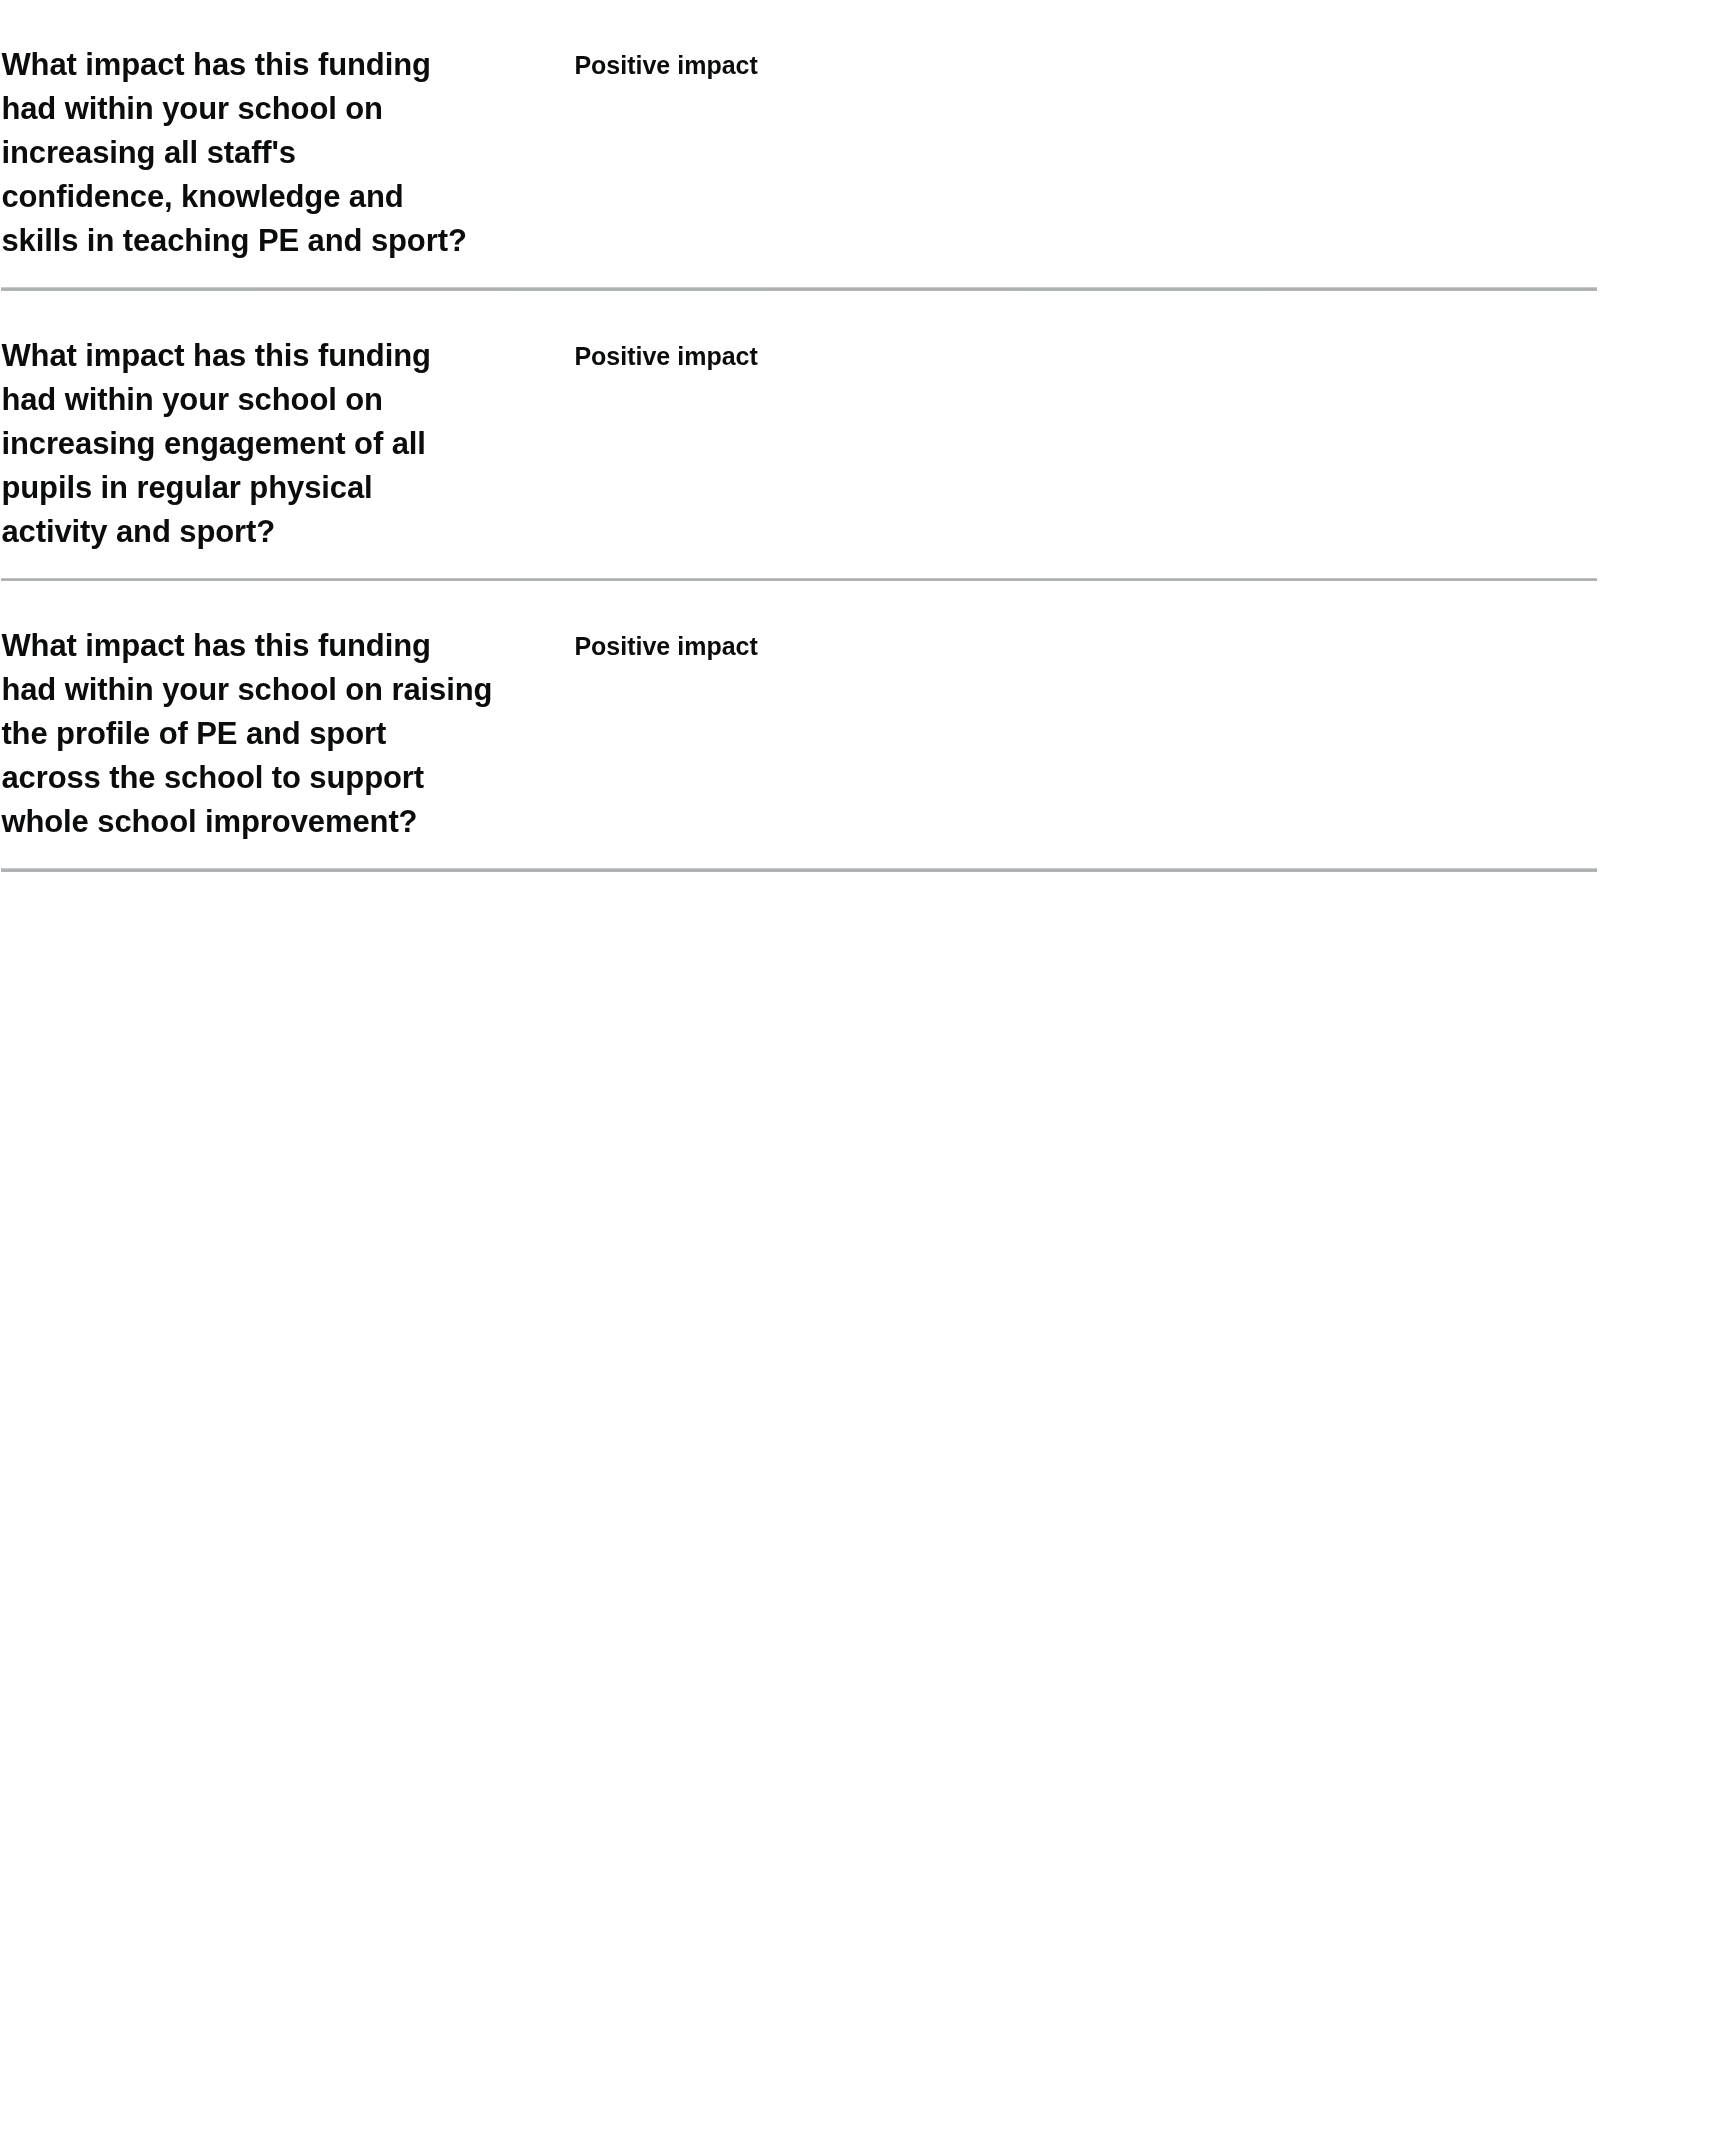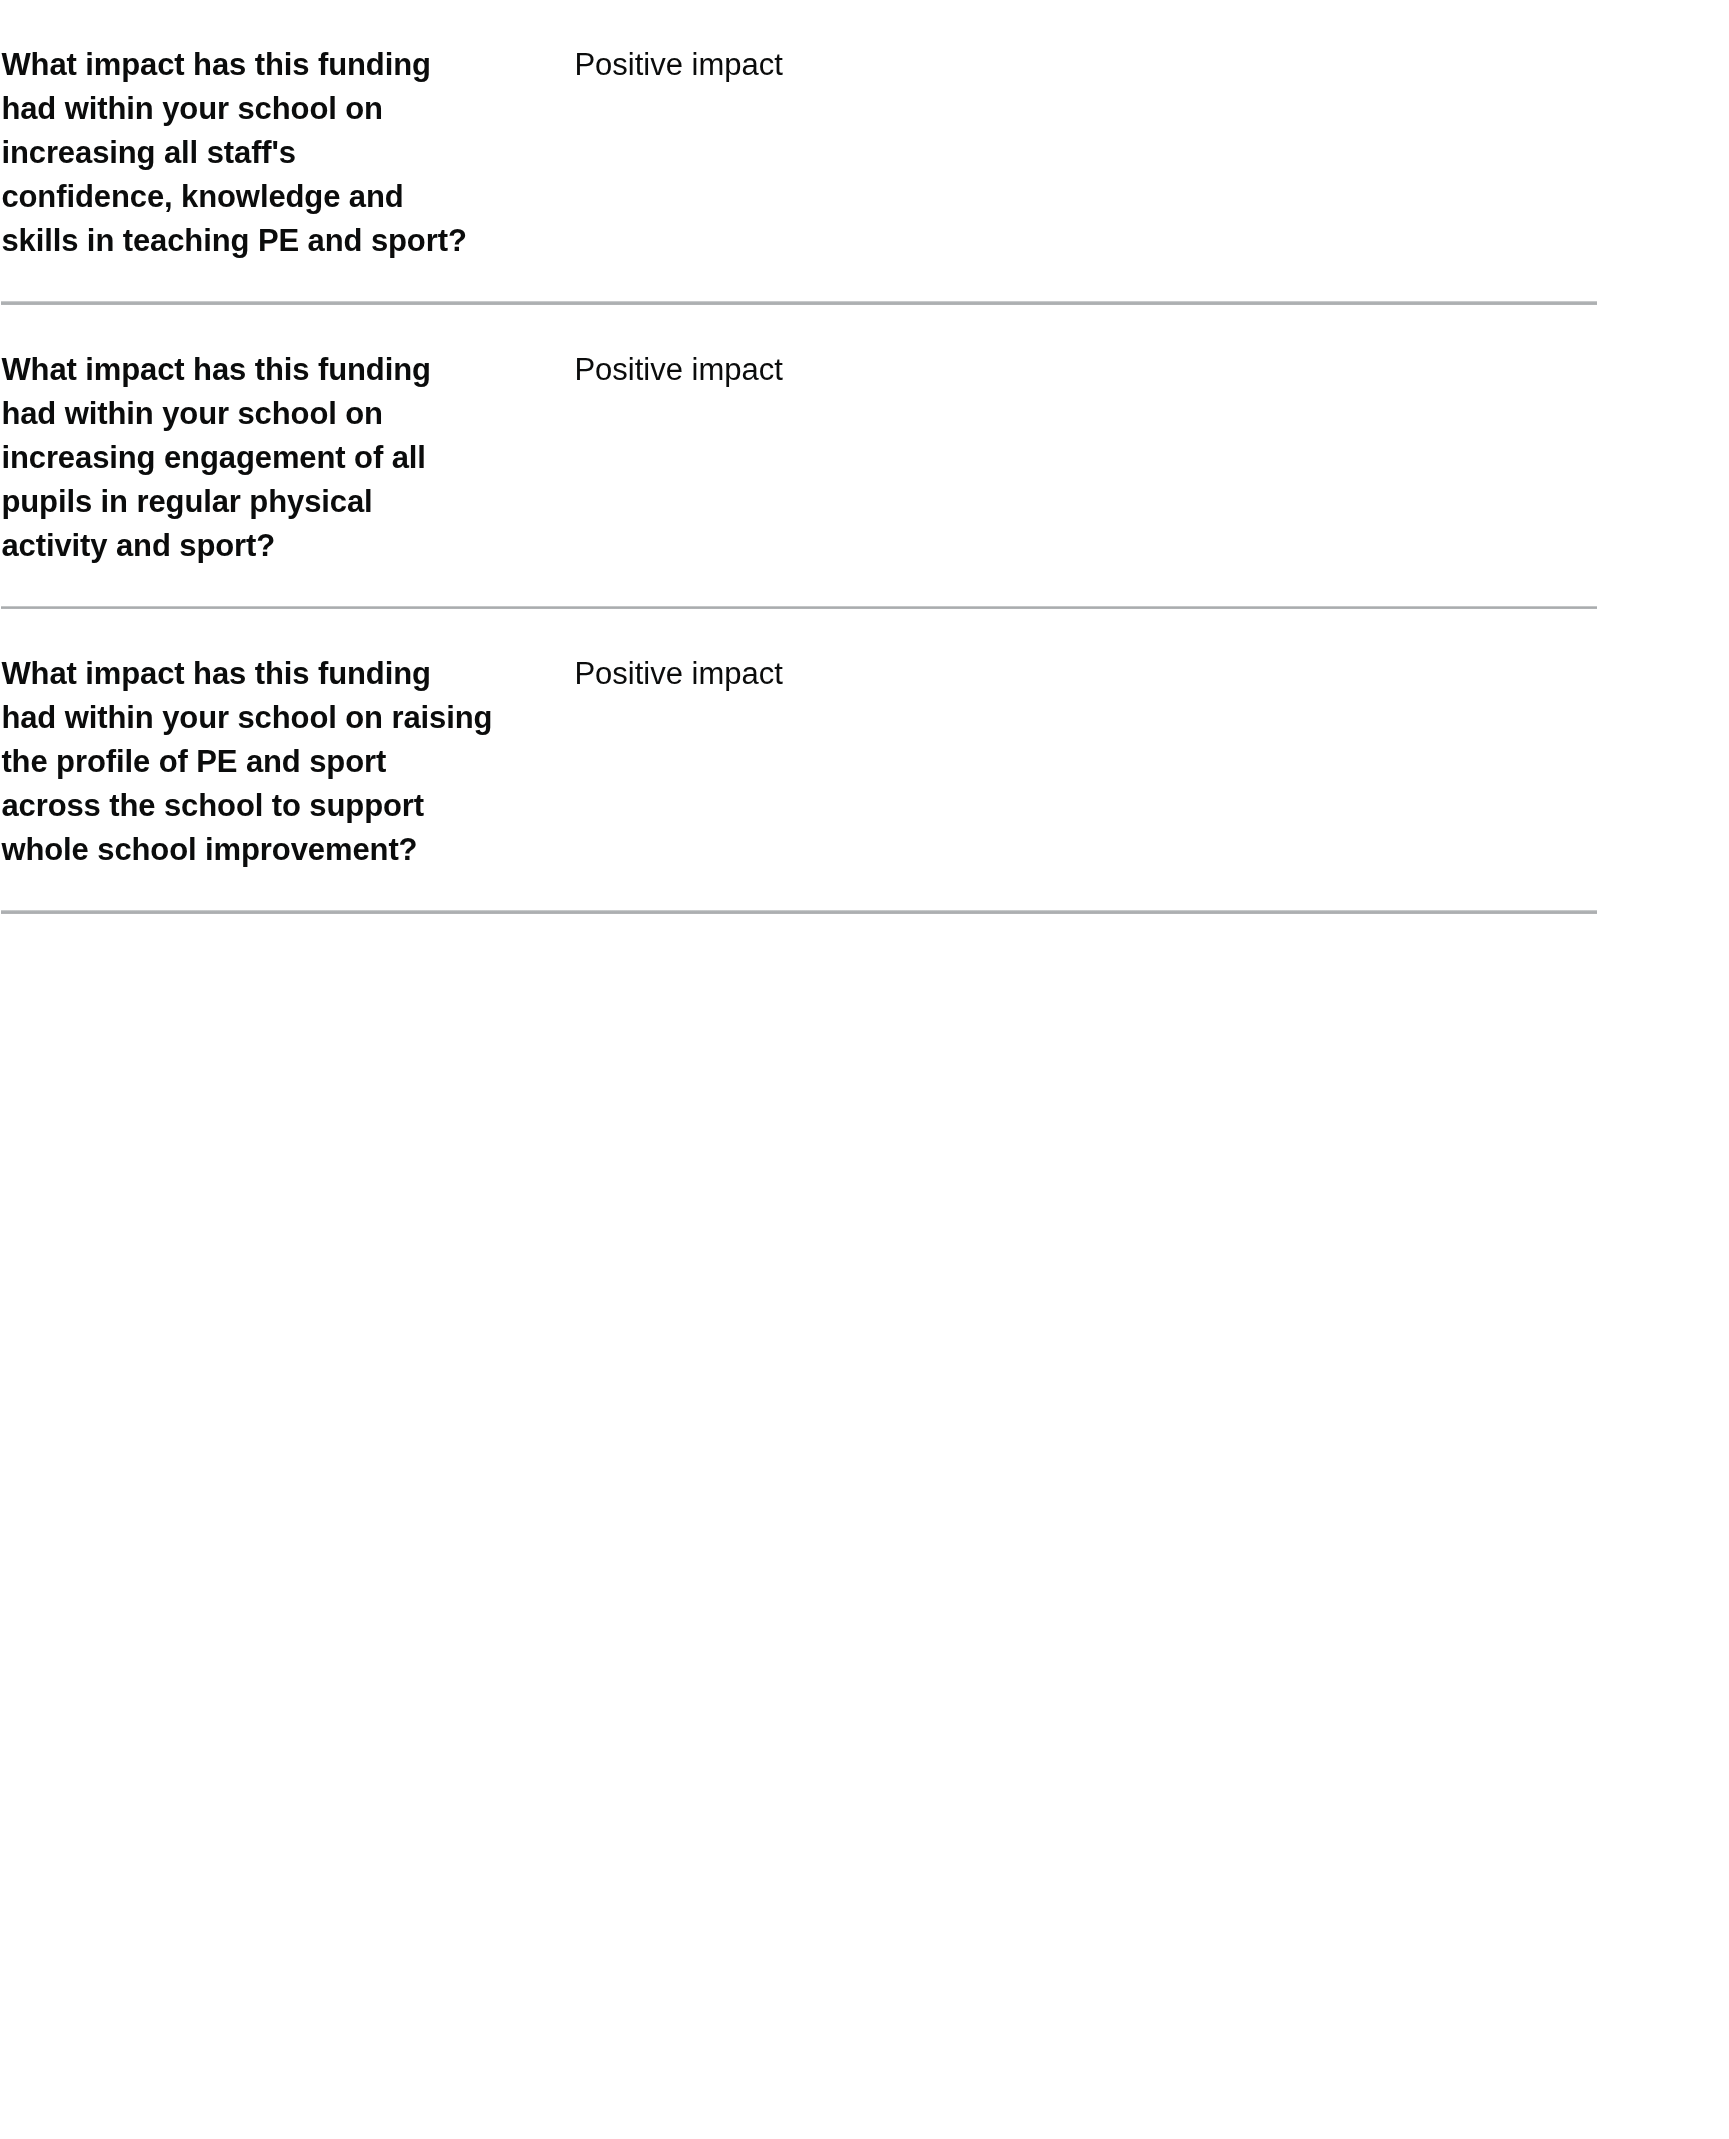--- a/index.html
+++ b/index.html
@@ -23,35 +23,35 @@
     font-size: 44px;
     line-height: 44px;
     font-weight: bold;
     letter-spacing: -0.4px;
     margin: -1.4px 0 9.2px 0;
     color: #0b0c0c;
   }
   .summary-row {
     display: flex;
     align-items: flex-start;
-    padding: 43px 0 38px 0;
+    padding: 43px 0 24px 0;
   }
   .question {
     flex: 0 0 573px;
     font-size: 31px;
     line-height: 44px;
     font-weight: bold;
     white-space: pre-line;
     letter-spacing: -0.1px;
   }
   .answer {
     flex: 1 1 auto;
-    font-size: 31px;
+    font-size: 25px;
     line-height: 44px;
-    font-weight: normal;
+    font-weight: bold;
   }
   .row-divider {
     height: 3.5px;
     width: 1596px;
     background: linear-gradient(180deg, #d3d5d6 0%, #a8abad 45%, #b5b7b9 100%);
   }
 </style>
 </head>
 <body>
 

